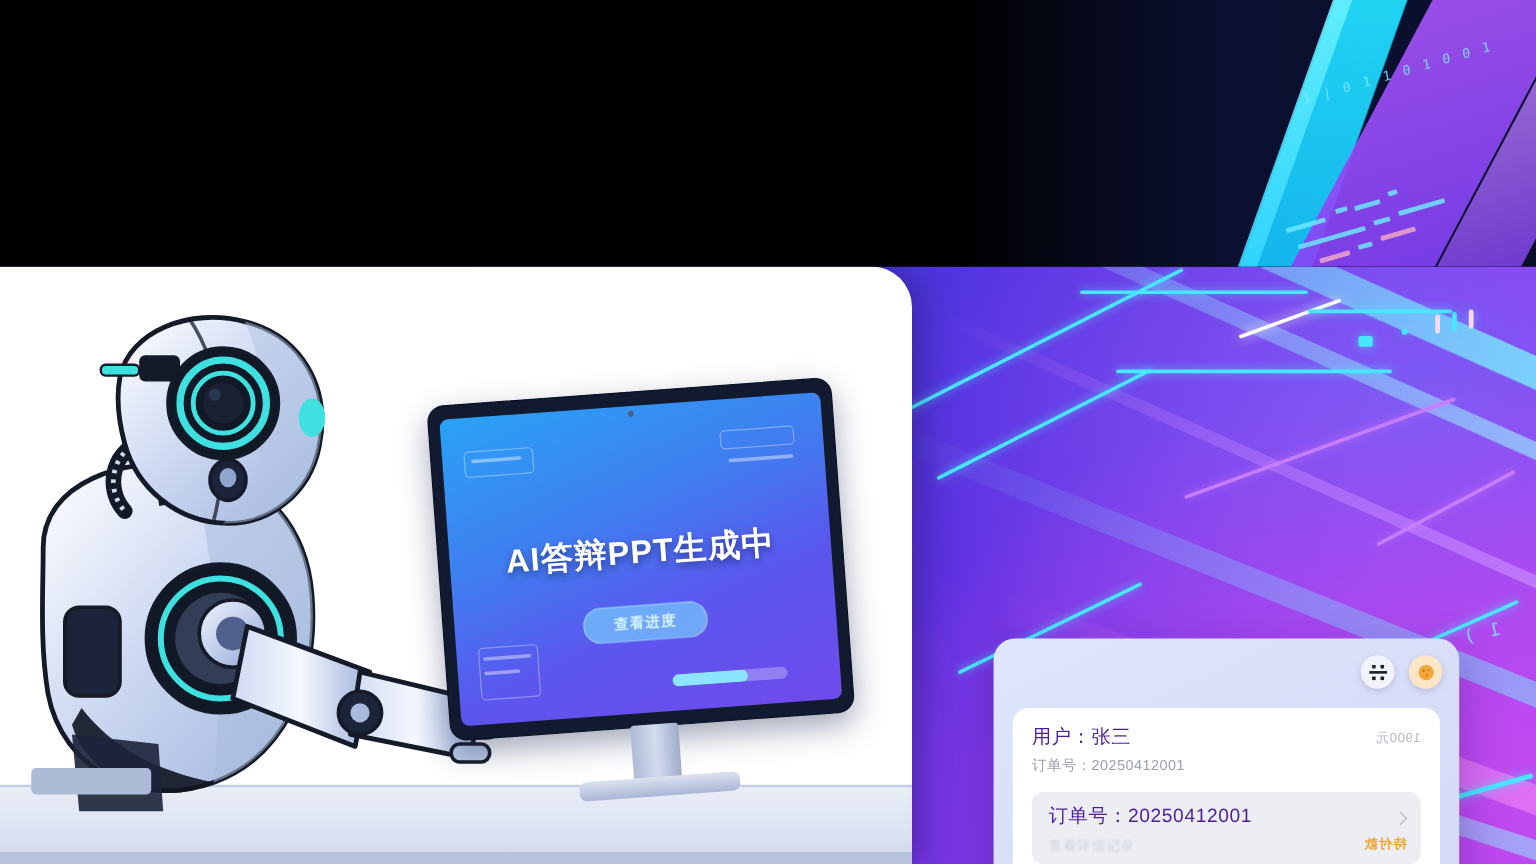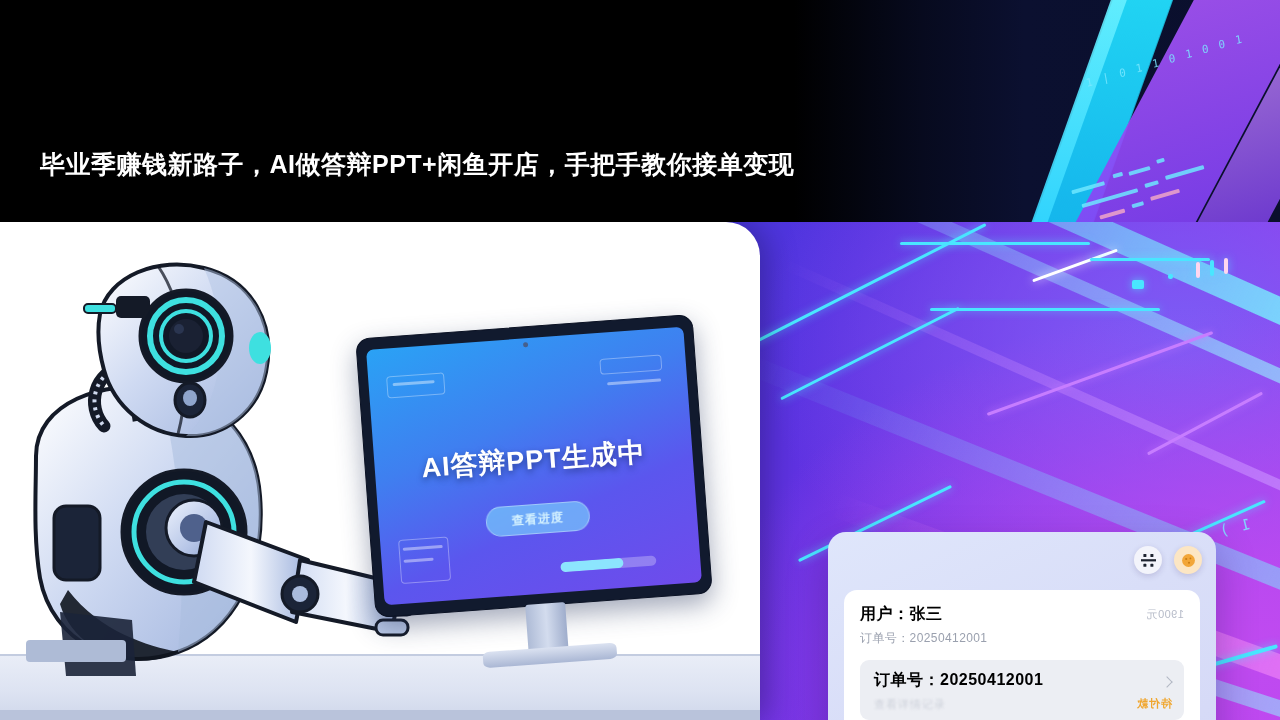--- a/index.html
+++ b/index.html
@@ -156,21 +156,21 @@
     box-shadow:0 2px 6px rgba(40,20,90,.16);
   }
   .oc-ico.one{ right:54px; background:#f3f4fb; }
   .oc-ico.two{ right:14px; background:#fce6c4; }
 
   .oc-body{
     position:absolute; left:16px; right:16px; top:58px; height:190px;
     background:#ffffff; border-radius:13px; padding:14px 16px 0 16px;
   }
   .row-a{ position:relative; height:52px; }
-  .lbl-big{ font-size:16px; font-weight:700; color:#000000; letter-spacing:.5px; }
+  .lbl-big{ font-size:16px; font-weight:400; color:#4c1d95; letter-spacing:.5px; }
   .lbl-sub{ margin-top:5px; font-size:12px; color:#9aa0ae; letter-spacing:.4px; }
   .corner-tag{
     position:absolute; right:0; top:3px; font-size:11px; color:#b6bbc8;
     letter-spacing:.5px; filter:blur(.35px); transform:scaleX(-1);
   }
   .row-hl{
     position:relative; margin-top:4px; height:60px; border-radius:9px;
     background:#eceef3; padding:10px 14px;
   }
   .row-hl .lbl-big{ font-size:16px; }
@@ -203,21 +203,20 @@
       <i style="left:60px;top:4px;  width:22px;"></i>
       <i style="left:90px;top:0;    width:8px;"></i>
       <i style="left:6px; top:22px; width:58px;"></i>
       <i style="left:72px;top:20px; width:14px;"></i>
       <i style="left:94px;top:18px; width:40px;"></i>
       <i style="left:20px;top:38px; width:26px; background:#f0a6c8;"></i>
       <i style="left:54px;top:36px; width:12px;"></i>
       <i style="left:74px;top:34px; width:30px; background:#f0a6c8;"></i>
     </div>
 
-    <div class="sub-title">毕业季赚钱新路子，AI做答辩PPT+闲鱼开店，手把手教你接单变现</div>
   </div>
 
   <div class="stage">
 
     <div class="tech-bg"></div>
 
     <div class="streak" style="left:700px;top:-40px;width:640px;height:26px;background:linear-gradient(90deg,rgba(120,240,255,0),rgba(120,240,255,.85));transform:rotate(24deg);"></div>
     <div class="streak" style="left:690px;top:40px;width:700px;height:14px;background:linear-gradient(90deg,rgba(120,240,255,0),rgba(150,245,255,.7));transform:rotate(24deg);"></div>
     <div class="streak" style="left:760px;top:160px;width:600px;height:10px;background:linear-gradient(90deg,rgba(190,140,255,0),rgba(200,140,255,.75));transform:rotate(24deg);"></div>
     <div class="streak" style="left:720px;top:250px;width:640px;height:20px;background:linear-gradient(90deg,rgba(120,240,255,0),rgba(120,240,255,.55));transform:rotate(22deg);"></div>

